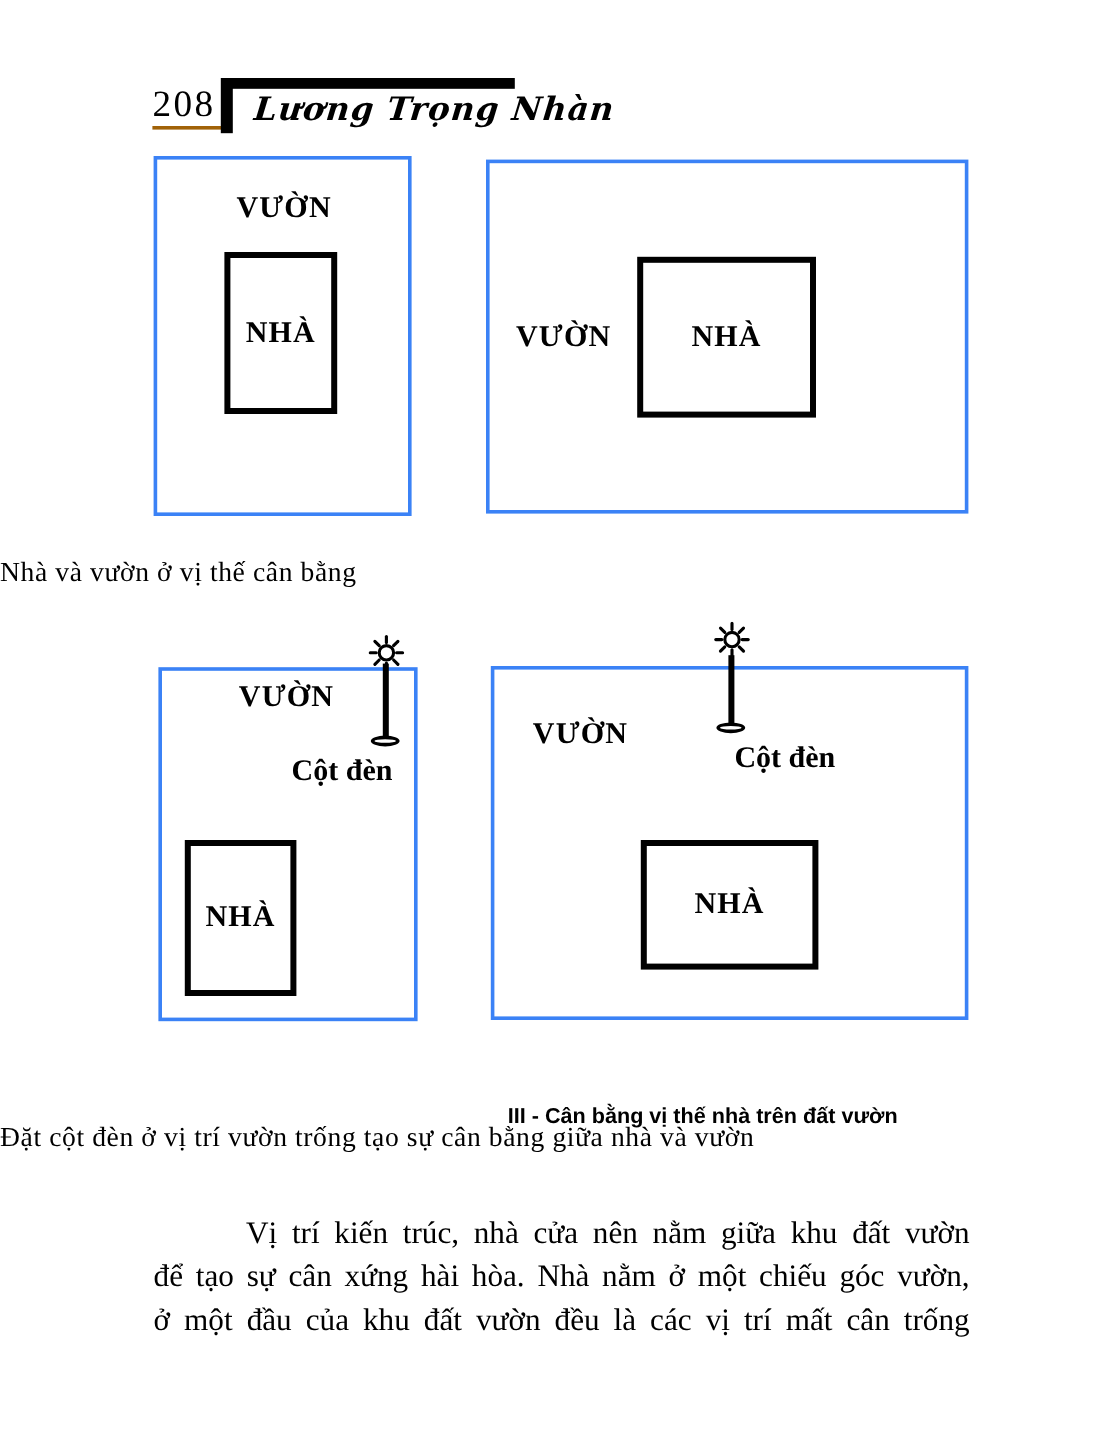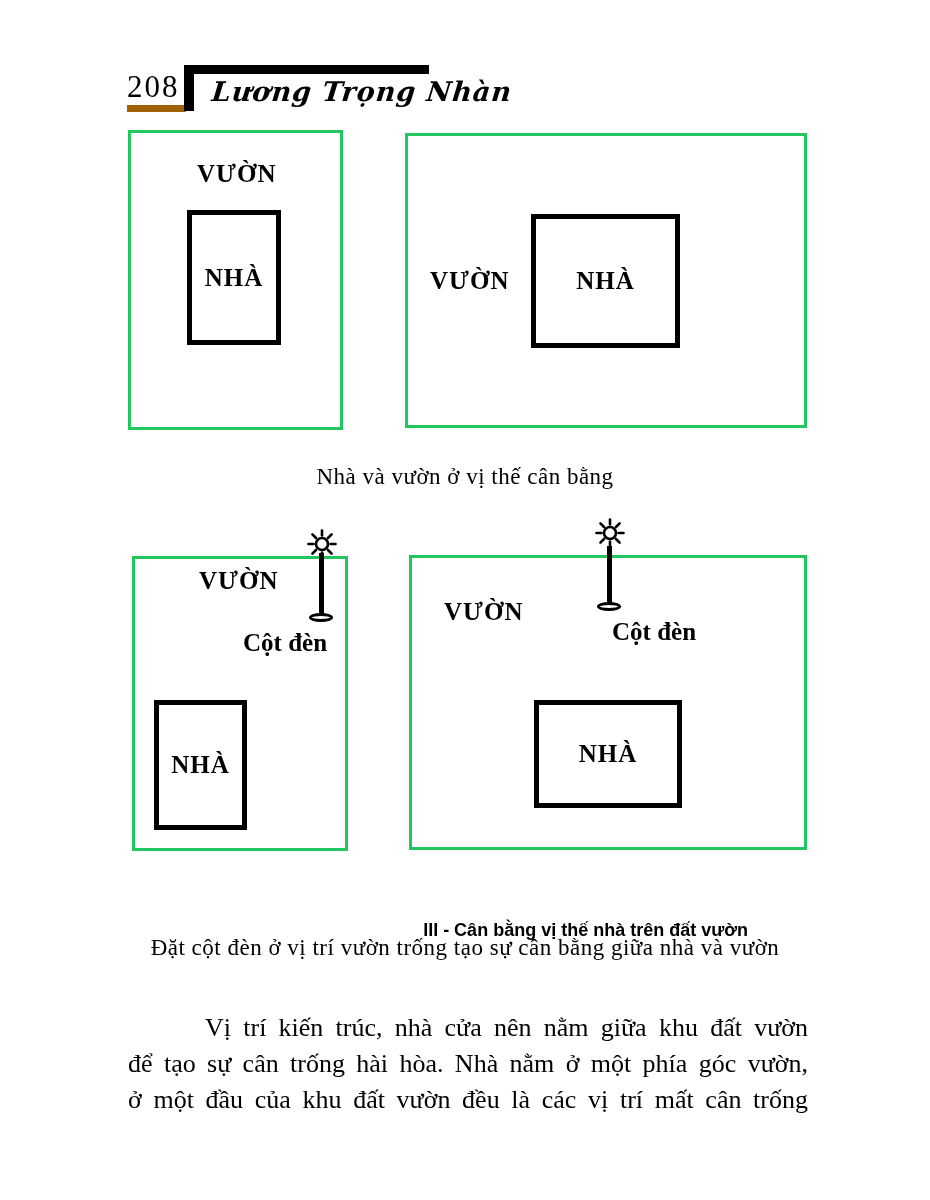--- a/index.html
+++ b/index.html
@@ -4,49 +4,49 @@
 <style>
   html,body{margin:0;padding:0;background:#e8e8e8;}
   .page{
     position:relative;width:930px;height:1200px;background:#fff;
     font-family:"Liberation Serif","DejaVu Serif",serif;color:#000;
     margin:0 auto;overflow:hidden;
   }
   
   .page-num{
     position:absolute;left:127px;top:70px;font-size:31px;letter-spacing:2px;
-    border-bottom:7px solid #a16207;padding:0 6px 1px 0;line-height:1.1;
+    border-bottom:3px solid #a16207;padding:0 6px 1px 0;line-height:1.1;
   }
   .rule-h{position:absolute;left:186px;top:65px;width:243px;height:9px;background:#000;}
   .rule-v{position:absolute;left:184px;top:65px;width:10px;height:46px;background:#000;}
   .author{
     position:absolute;left:212px;top:76px;font-size:27px;font-style:italic;
     font-weight:bold;font-family:"DejaVu Serif",serif;letter-spacing:1px;
     transform:skewX(-6deg);
   }
   
-  .plot{position:absolute;border:3px solid #22c55e;background:#fff;}
+  .plot{position:absolute;border:3px solid #3b82f6;background:#fff;}
   .plot-tl{left:128px;top:130px;width:209px;height:294px;}
   .plot-tr{left:405px;top:133px;width:396px;height:289px;}
   .plot-bl{left:132px;top:556px;width:210px;height:289px;}
   .plot-br{left:409px;top:555px;width:392px;height:289px;}
   .glabel{position:absolute;font-weight:bold;font-size:25px;letter-spacing:1px;white-space:nowrap;}
   .house{
     position:absolute;border:5px solid #000;display:flex;align-items:center;
     justify-content:center;font-weight:bold;font-size:25px;letter-spacing:1px;background:#fff;
   }
   .lamp-pole{position:absolute;width:5px;background:#000;}
   .lamp-base{
     position:absolute;width:24px;height:9px;border:3px solid #000;border-radius:50%;
     box-sizing:border-box;background:#fff;
   }
   .sun{position:absolute;width:30px;height:30px;}
   .lamp-label{position:absolute;font-weight:bold;font-size:25px;white-space:nowrap;}
   
-  .caption{position:absolute;left:0;width:930px;text-align:center;font-size:23px;letter-spacing:.5px;font-family:Liberation Serif, serif;}
+  .caption{position:absolute;left:0;width:930px;text-align:left;font-size:23px;letter-spacing:.5px;font-family:Liberation Serif, serif;}
   .cap-top{top:464px;}
   .cap-bottom{top:935px;}
   .heading{
     position:absolute;left:128px;top:920px;width:620px;text-align:right;
     font-family:Liberation Sans, sans-serif;font-weight:bold;font-size:18px;
   }
   .para{position:absolute;left:128px;top:970px;width:680px;font-size:26px;}
   .pline{
     text-align:justify;text-align-last:justify;line-height:36px;height:36px;
     white-space:normal;overflow:visible;
@@ -131,17 +131,17 @@
       <span>NHÀ</span>
     </div>
   </div>
 
   <div class="caption cap-bottom">Đặt cột đèn ở vị trí vườn trống tạo sự cân bằng giữa nhà và vườn</div>
 
   <div class="heading">III - Cân bằng vị thế nhà trên đất vườn</div>
 
   <div class="para">
     <div class="pline first">Vị trí kiến trúc, nhà cửa nên nằm giữa khu đất vườn</div>
-    <div class="pline">để tạo sự cân trống hài hòa. Nhà nằm ở một phía góc vườn,</div>
+    <div class="pline">để tạo sự cân xứng hài hòa. Nhà nằm ở một chiếu góc vườn,</div>
     <div class="pline">ở một đầu của khu đất vườn đều là các vị trí mất cân trống</div>
   </div>
 
 </div>
 
 </body></html>

